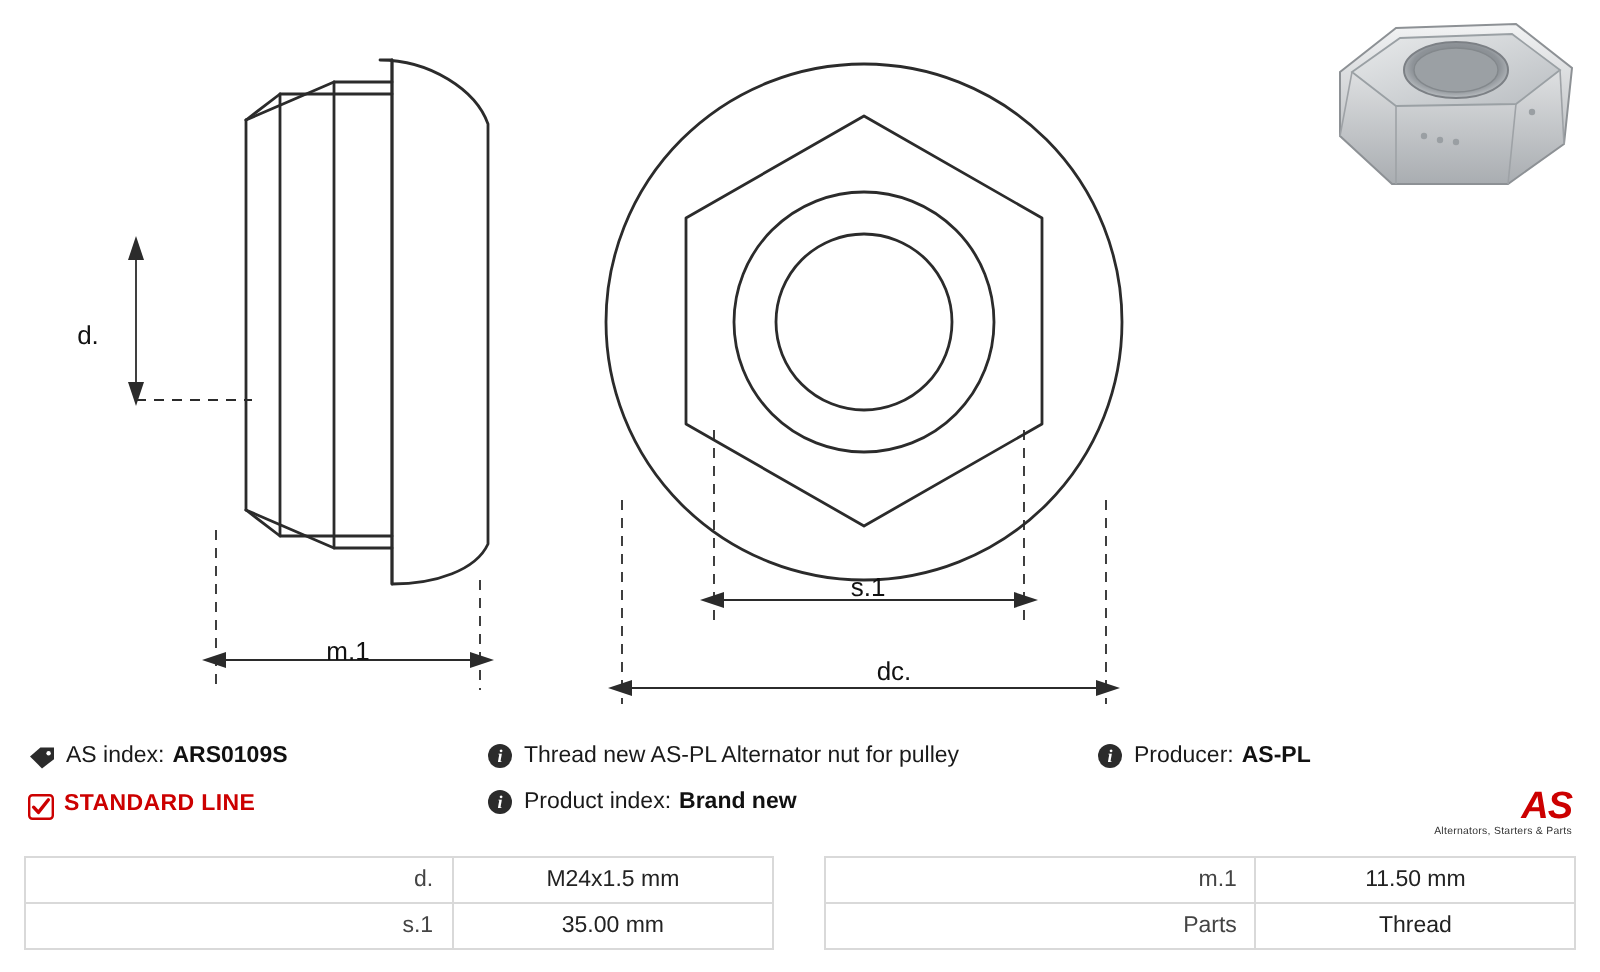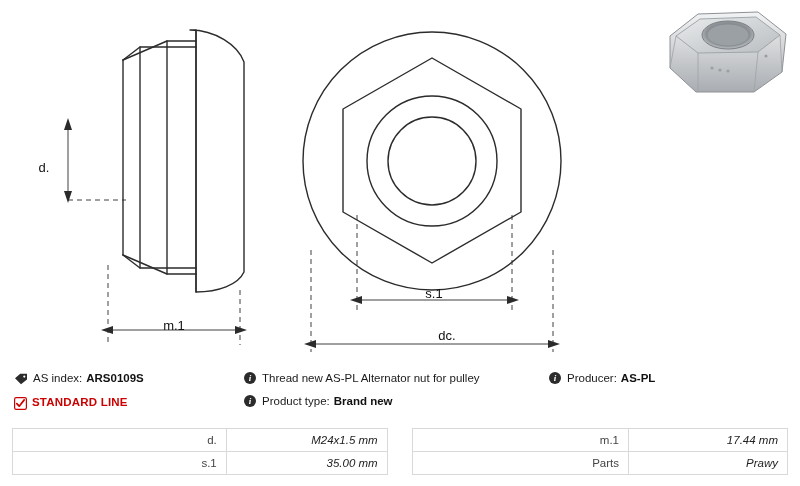--- a/index.html
+++ b/index.html
@@ -142,24 +142,23 @@
     padding: 0 9px;
     background: #ffffff;
     color: #333333;
   }
   .spec td.k {
     text-align: right;
     width: 228px;
     color: #444444;
   }
   .spec td.v {
-    text-align: right;
+    text-align: center;
     width: 160px;
     color: #222222;
-    font-style: italic;
   }
   .gap { border: none !important; width: 8px; padding: 0; }
   .dimtext {
     font-family: "Liberation Sans", sans-serif;
     font-size: 13px;
     fill: #111111;
   }
 </style>
 </head>
 <body>
@@ -289,44 +288,48 @@
       <span class="std-line">STANDARD LINE</span>
     </div>
 
     <div class="info-row r1 col-b">
       <span class="i-circle">i</span>
       <span class="lbl">Thread new AS-PL Alternator nut for pulley</span>
     </div>
 
     <div class="info-row r2 col-b">
       <span class="i-circle">i</span>
-      <span class="lbl">Product type:</span>
+      <span class="lbl">Product index:</span>
       <span class="val">Brand new</span>
     </div>
 
     <div class="info-row r1 col-c">
       <span class="i-circle">i</span>
       <span class="lbl">Producer:</span>
       <span class="val">AS-PL</span>
     </div>
 
+    <div class="as-logo">
+      <div class="mark">AS</div>
+      <div class="sub">Alternators, Starters &amp; Parts</div>
+    </div>
   </div>
 
   <table class="spec">
     <tbody>
       <tr>
         <td class="k">d.</td>
         <td class="v">M24x1.5 mm</td>
         <td class="gap"></td>
         <td class="k">m.1</td>
-        <td class="v">17.44 mm</td>
+        <td class="v">11.50 mm</td>
       </tr>
       <tr>
         <td class="k">s.1</td>
         <td class="v">35.00 mm</td>
         <td class="gap"></td>
         <td class="k">Parts</td>
-        <td class="v">Prawy</td>
+        <td class="v">Thread</td>
       </tr>
     </tbody>
   </table>
 
 </div>
 
 </body></html>

